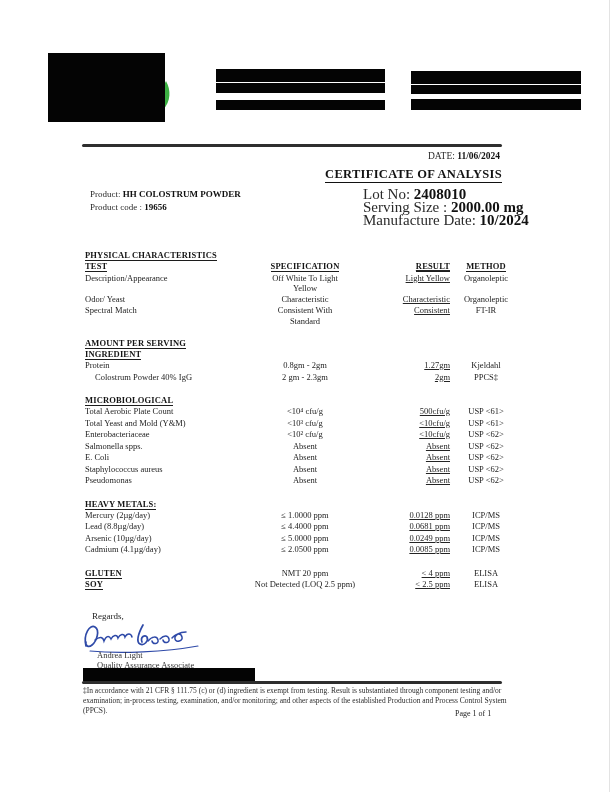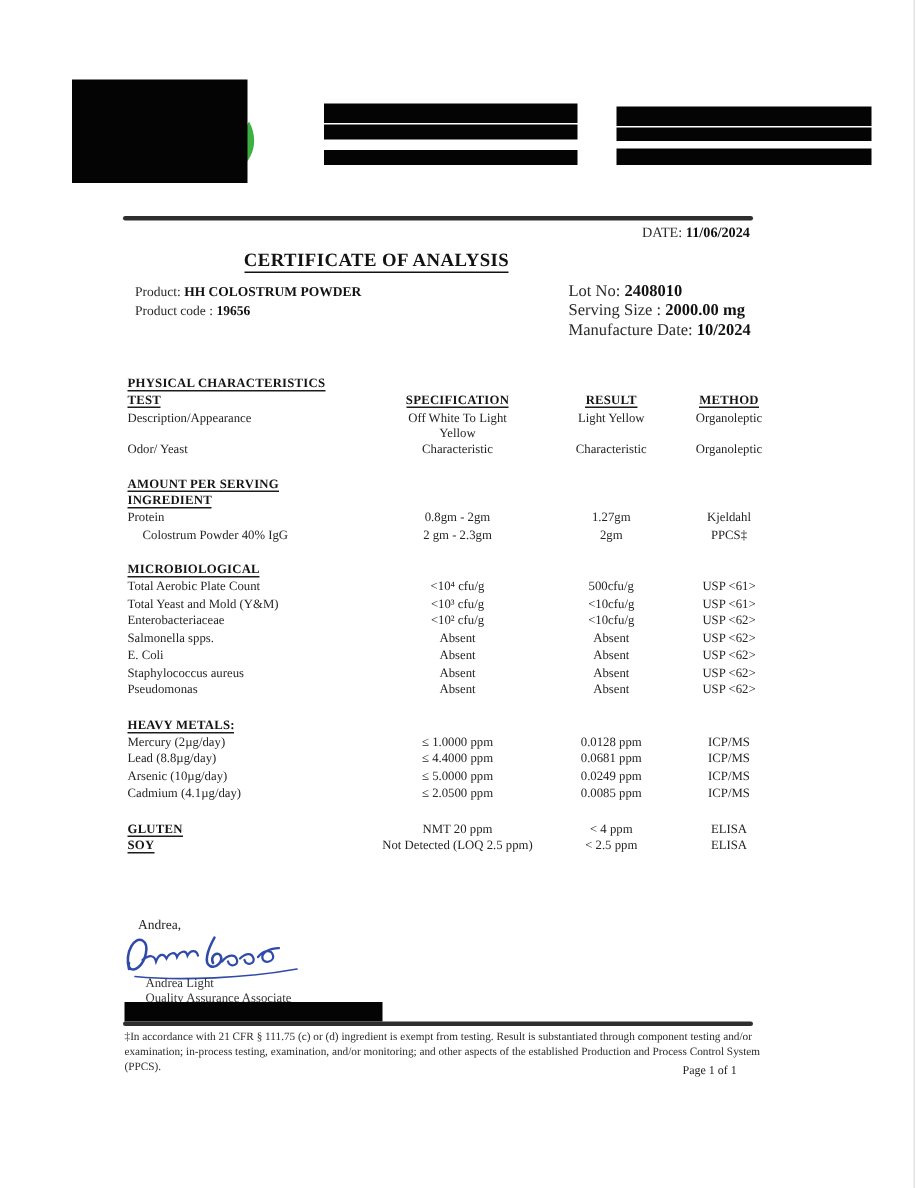--- a/index.html
+++ b/index.html
@@ -12,35 +12,35 @@
   .b-m1{left:216px;top:69px;width:169px;height:13px;}
   .b-m2{left:216px;top:83px;width:169px;height:10px;}
   .b-m3{left:216px;top:100px;width:169px;height:10px;}
   .b-r1{left:411px;top:71px;width:170px;height:13px;}
   .b-r2{left:411px;top:85px;width:170px;height:9px;}
   .b-r3{left:411px;top:99px;width:170px;height:11px;}
   .divider{position:absolute;background:#2e2e2e;border-radius:2px;}
   .div-top{left:82px;top:144px;width:420px;height:3px;}
   .div-bottom{left:82px;top:681px;width:420px;height:2.5px;}
   .date-line{position:absolute;left:300px;top:151px;width:200px;text-align:right;font-size:9.5px;color:#2a2a2a;}
-  .doc-title{position:absolute;left:0;right:110px;top:164px;text-align:center;}
+  .doc-title{position:absolute;left:0;right:110px;top:164px;text-align:right;}
   .doc-title span{font-size:12.5px;font-weight:bold;letter-spacing:.3px;color:#121212;
                   border-bottom:1.5px solid #121212;padding-bottom:1px;}
   .prod-left{position:absolute;left:90px;top:188px;font-size:9px;line-height:13px;}
-  .prod-right{position:absolute;left:379px;top:188px;font-size:11px;line-height:13px;}
+  .prod-right{position:absolute;left:363px;top:188px;font-size:15px;line-height:13px;}
   .pl{color:#2a2a2a;}
   .pv{font-weight:bold;color:#111;}
   .atable{position:absolute;left:85px;top:250px;width:437px;}
   .tsection{margin-bottom:12px;}
   .sec-title{font-size:8.5px;line-height:11px;}
   .ul{font-weight:bold;color:#151515;border-bottom:1px solid #1c1c1c;letter-spacing:.15px;}
   .trow{display:grid;grid-template-columns:160px 120px 85px 72px;align-items:start;}
   .cell{font-size:8.5px;line-height:11.5px;color:#242424;}
   .c-spec{text-align:center;white-space:pre-line;line-height:10.5px;}
-  .c-result{text-align:center;line-height:10.5px;white-space:pre-line;}
+  .c-result{text-align:right;line-height:10.5px;white-space:pre-line;text-decoration:underline;}
   .c-method{text-align:center;}
   .indent{padding-left:10px;}
   .regards{position:absolute;left:92px;top:611px;font-size:9px;}
   .sig-svg{position:absolute;left:80px;top:620px;width:130px;height:34px;}
   .sig-name{position:absolute;left:97px;top:650px;font-size:8.5px;color:#333;}
   .sig-role{position:absolute;left:97px;top:660px;font-size:8.5px;color:#333;}
   .sig-redact{left:83px;top:668px;width:172px;height:13px;}
   .footnote{position:absolute;left:83px;top:686px;width:434px;font-size:7.5px;line-height:1.32;color:#2c2c2c;}
   .page-num{position:absolute;left:455px;top:709px;font-size:8px;color:#222;}
 </style>
@@ -112,20 +112,27 @@
 Yellow</div>
           <div class="cell c-result">Light Yellow</div>
           <div class="cell c-method">Organoleptic</div>
         </div>
         <div class="trow">
           <div class="cell c-test">Odor/ Yeast</div>
           <div class="cell c-spec">Characteristic</div>
           <div class="cell c-result">Characteristic</div>
           <div class="cell c-method">Organoleptic</div>
         </div>
+        <div class="trow">
+          <div class="cell c-test">Spectral Match</div>
+          <div class="cell c-spec">Consistent With
+Standard</div>
+          <div class="cell c-result">Consistent</div>
+          <div class="cell c-method">FT-IR</div>
+        </div>
       </div>
       <div class="tsection">
         <div class="sec-title"><span class="ul">AMOUNT PER SERVING</span></div>
         <div class="sec-title"><span class="ul">INGREDIENT</span></div>
         <div class="trow">
           <div class="cell c-test">Protein</div>
           <div class="cell c-spec">0.8gm - 2gm</div>
           <div class="cell c-result">1.27gm</div>
           <div class="cell c-method">Kjeldahl</div>
         </div>
@@ -217,21 +224,21 @@
         </div>
         <div class="trow">
           <div class="cell c-test"><span class="ul">SOY</span></div>
           <div class="cell c-spec">Not Detected (LOQ 2.5 ppm)</div>
           <div class="cell c-result">&lt; 2.5 ppm</div>
           <div class="cell c-method">ELISA</div>
         </div>
       </div>
     </div>
 
-  <div class="regards">Andrea,</div>
+  <div class="regards">Regards,</div>
   <svg class="sig-svg" viewBox="0 0 130 34" fill="none">
     <path d="M6,26 C3,14 10,4 15,7 C20,10 17,21 12,25 C9,27.5 5,26.5 6,22" stroke="#2f4aa8" stroke-width="1.7" stroke-linecap="round"></path>
     <path d="M15,20 C20,16 23,17 24,21 C26,16 29,15 31,19 C33,15 37,14 38,18 C40,14 44,13 45,17 C47,13 51,13 52,17" stroke="#2f4aa8" stroke-width="1.5" stroke-linecap="round"></path>
     <path d="M63,5 C58,14 56,22 60,24 C64,26 69,21 67,17 C65,14 60,17 62,22" stroke="#2f4aa8" stroke-width="1.7" stroke-linecap="round"></path>
     <path d="M68,21 C72,16 77,16 78,20 C79,24 73,25 72,21 M80,19 C84,15 88,15 89,19 C90,23 84,24 83,20 M92,18 C96,13 101,13 102,17 C103,21 96,23 95,19 C94,15 100,12 106,12" stroke="#2f4aa8" stroke-width="1.5" stroke-linecap="round"></path>
     <path d="M10,31 C40,34 85,32 118,26" stroke="#2f4aa8" stroke-width="1.1" stroke-linecap="round"></path>
   </svg>
   <div class="sig-name">Andrea Light</div>
   <div class="sig-role">Quality Assurance Associate</div>
   <div class="redact sig-redact"></div>

